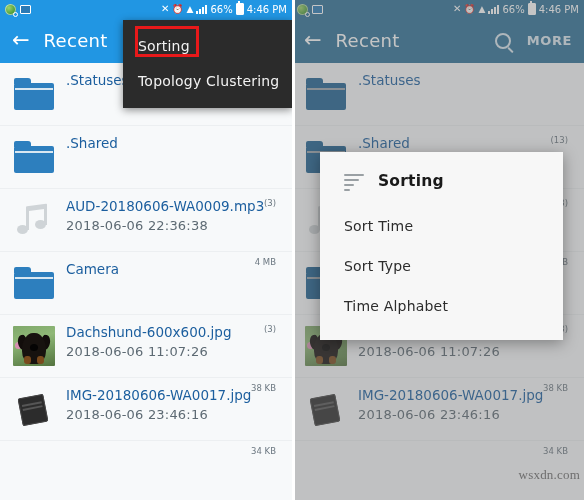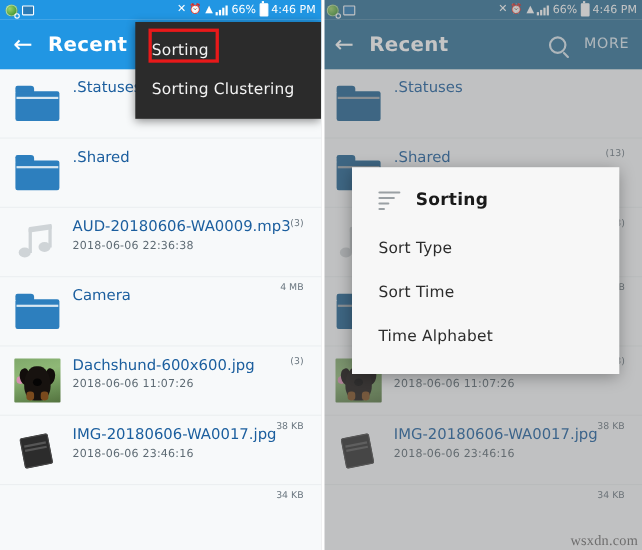--- a/index.html
+++ b/index.html
@@ -38,36 +38,36 @@
   .sb-bars i:nth-child(3){height:7px}.sb-bars i:nth-child(4){height:9px}
   .sb-batt{width:6px;height:10px;border:1px solid #fff;border-radius:1px;position:relative;background:#fff;}
   .sb-batt::before{content:"";position:absolute;top:-3px;left:1px;width:2px;height:2px;background:#fff;}
   .sb-txt{font-size:10px;color:#fff;}
 
   
   .appbar{position:relative;height:45px;background:#2196e3;display:flex;align-items:center;
     padding:0 12px;box-sizing:border-box;z-index:4;}
   .panel-right .appbar{background:#2d7096;}
   .back-arrow{color:#ffffff;font-size:21px;line-height:1;margin-right:14px;cursor:pointer;}
-  .app-title{color:#ffffff;font-size:18px;font-weight:700;letter-spacing:.3px;}
+  .app-title{color:#ffffff;font-size:18px;font-weight:400;letter-spacing:.3px;}
   .appbar-actions{margin-left:auto;display:flex;align-items:center;gap:16px;}
   .search-icon{width:16px;height:16px;border:2px solid #d9e7ef;border-radius:50%;
     position:relative;box-sizing:border-box;}
   .search-icon::after{content:"";position:absolute;right:-5px;bottom:-4px;width:7px;height:2px;
     background:#d9e7ef;transform:rotate(45deg);border-radius:1px;}
-  .more-label{color:#dbe8f0;font-size:13px;letter-spacing:.6px;}
+  .more-label{color:#dbe8f0;font-size:13px;letter-spacing:.6px;font-weight:bold;}
 
   
   .list{position:relative;z-index:1;}
   .row{position:relative;height:63px;box-sizing:border-box;padding:9px 10px 0 10px;
     display:flex;border-bottom:1px solid #eceff1;}
   .thumb{width:48px;min-width:48px;height:44px;display:flex;align-items:center;justify-content:center;}
   .meta{flex:1;padding-left:8px;position:relative;}
   .fname{color:#1b5e9e;font-size:13.5px;line-height:16px;white-space:nowrap;}
-  .fdate{color:#5d6a73;font-size:10px;margin-top:4px;letter-spacing:.2px;}
+  .fdate{color:#5d6a73;font-size:13px;margin-top:4px;letter-spacing:.2px;}
   .fsize{position:absolute;right:6px;bottom:-16px;color:#6b7780;font-size:8.5px;}
   .fcount{position:absolute;right:6px;bottom:-20px;color:#6b7780;font-size:8.5px;text-align:center;}
 
   
   .folder{width:40px;height:32px;position:relative;}
   .folder .tab{position:absolute;left:0;top:0;width:17px;height:6px;background:#2d7fbe;
     border-radius:2px 3px 0 0;}
   .folder .body{position:absolute;left:0;top:5px;width:40px;height:27px;background:#2d7fbe;
     border-radius:2px;}
   .folder .line{position:absolute;left:1px;top:10px;width:38px;height:2px;background:#f7f9fa;opacity:.85;}
@@ -120,21 +120,21 @@
   .dialog{position:absolute;left:28px;top:152px;width:243px;background:#f7f7f7;z-index:40;
     box-shadow:0 3px 14px rgba(0,0,0,.35);padding:16px 0 14px 0;}
   .dlg-head{display:flex;align-items:center;padding:4px 0 16px 24px;}
   .sort-icon{width:20px;height:15px;position:relative;margin-right:14px;}
   .sort-icon i{display:block;height:2.5px;background:#9aa0a4;margin-bottom:2.5px;border-radius:1px;}
   .sort-icon i:nth-child(1){width:20px}.sort-icon i:nth-child(2){width:15px}
   .sort-icon i:nth-child(3){width:10px}.sort-icon i:nth-child(4){width:6px}
   .dlg-title{font-size:15.5px;color:#1a1a1a;font-weight:bold;letter-spacing:.2px;}
   .dlg-item{font-size:14px;color:#2c2c2c;padding:12px 0 12px 24px;cursor:pointer;letter-spacing:.2px;}
 
-  .watermark{position:absolute;right:4px;bottom:1px;z-index:70;color:#6e6e6e;font-size:13px;
+  .watermark{position:absolute;right:4px;bottom:17px;z-index:70;color:#6e6e6e;font-size:13px;
     font-family:"Liberation Serif",serif;letter-spacing:.2px;}
 </style>
 </head>
 <body>
 
 <div class="stage">
 
   <div class="panel panel-left">
 
     <div class="statusbar">
@@ -256,21 +256,21 @@
           <div class="fname">IMG-20180606-WA0017.jpg</div>
           <div class="fdate">2018-06-06 23:46:16</div>
           <div class="fsize">34 KB</div>
         </div>
       </div>
 
     </div>
 
     <div class="popup-menu">
       <div class="menu-item first">Sorting</div>
-      <div class="menu-item">Sorting Clustering</div>
+      <div class="menu-item">Topology Clustering</div>
       <div class="hl-box"></div>
     </div>
 
   </div>
 
   <div class="panel panel-right">
 
     <div class="statusbar">
       <div class="sb-left">
         <span class="sb-globe"></span>
@@ -404,22 +404,22 @@
     <div class="dialog">
       <div class="dlg-head">
         <span class="sort-icon">
             <i></i>
             <i></i>
             <i></i>
             <i></i>
           </span>
         <span class="dlg-title">Sorting</span>
       </div>
+      <div class="dlg-item">Sort Time</div>
       <div class="dlg-item">Sort Type</div>
-      <div class="dlg-item">Sort Time</div>
       <div class="dlg-item">Time Alphabet</div>
     </div>
 
   </div>
 
   <div class="watermark">wsxdn.com</div>
 
 </div>
 
 </body></html>

